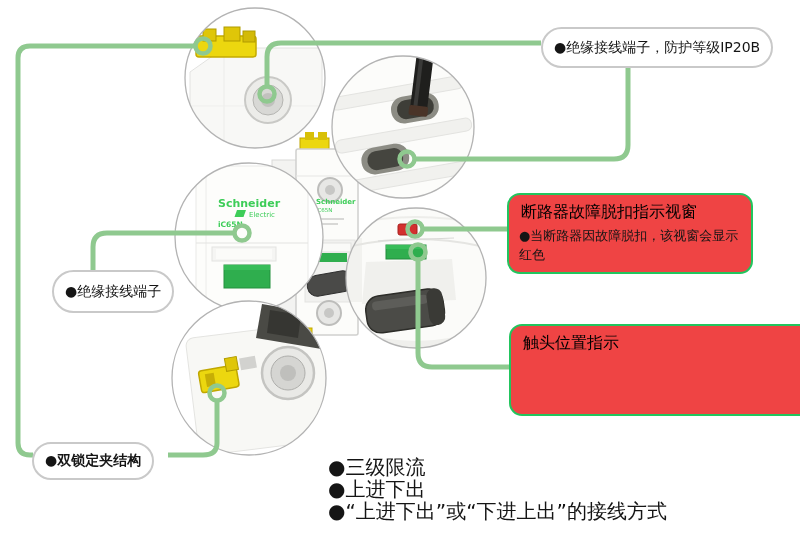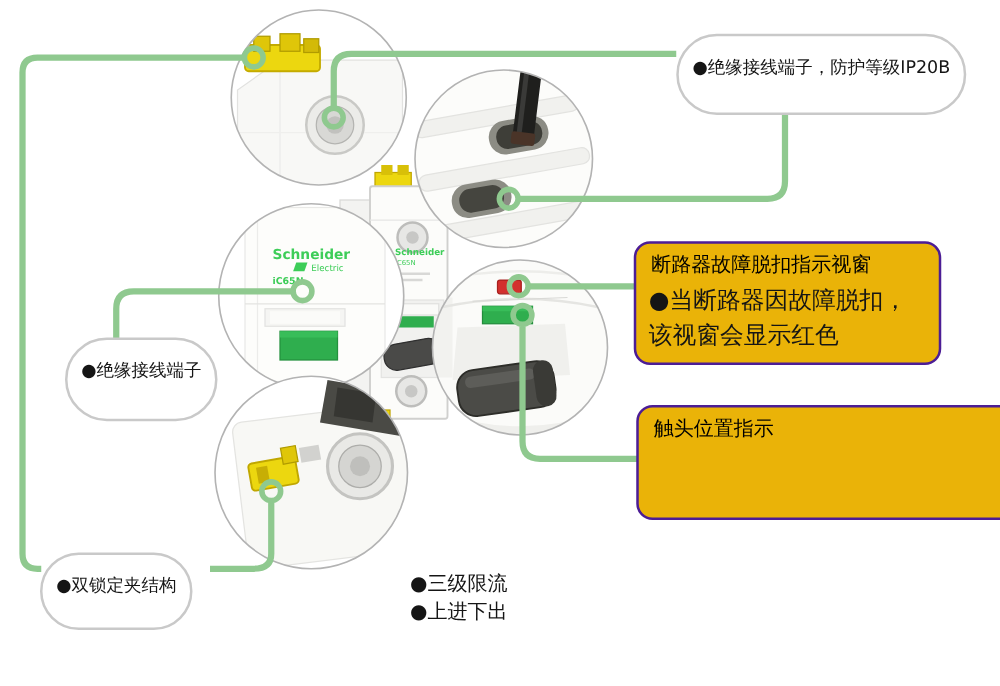--- a/index.html
+++ b/index.html
@@ -3,32 +3,32 @@
 <meta charset="utf-8">
 <style>
   html,body{margin:0;padding:0;background:#ffffff;}
   body{
     width:800px;height:549px;position:relative;overflow:hidden;
     font-family:"DejaVu Sans","Liberation Sans",sans-serif;
     color:#111;
   }
   #art{position:absolute;left:0;top:0;z-index:1;}
   .pill{
-    position:absolute;z-index:2;display:flex;align-items:flex-start;
+    position:absolute;z-index:2;display:flex;align-items:center;
     background:#fff;border:2px solid #c9c9c9;border-radius:999px;
-    padding:16px 11px;font-size:14px;white-space:nowrap;color:#151515;
+    padding:4px 11px;font-size:14px;white-space:nowrap;color:#151515;
   }
   .callout-box{
-    position:absolute;z-index:2;background:#eab308;border:2px solid #4c1d95;
+    position:absolute;z-index:2;background:#ef4444;border:2px solid #22c55e;
     border-radius:13px;padding:5px 10px 7px 10px;box-sizing:border-box;color:#151515;
   }
   .callout-title{font-size:16px;line-height:1.35;margin:1px 0 3px 2px;color:#000;}
-  .callout-bullet{font-size:19px;line-height:1.5;}
+  .callout-bullet{font-size:13px;line-height:1.5;}
   .features{position:absolute;z-index:2;left:328px;top:456px;}
-  .feature-item{font-size:16px;line-height:22px;white-space:nowrap;color:#151515;}
+  .feature-item{font-size:20px;line-height:22px;white-space:nowrap;color:#151515;}
   svg text{font-family:"DejaVu Sans","Liberation Sans",sans-serif;}
 </style>
 </head>
 <body>
 
 <svg id="art" width="800" height="549" viewBox="0 0 800 549">
   <defs>
     <clipPath id="cTop">
         <circle cx="255" cy="78" r="70"></circle>
       </clipPath>
@@ -201,20 +201,21 @@
 </div>
 
 <div class="callout-box" style="left:509px;top:324px;width:313px;min-height:92px;">
   <div class="callout-title">触头位置指示</div>
 </div>
 
 <div class="pill" style="left:52px;top:270px;height:31px;">
   <span>●绝缘接线端子</span>
 </div>
 
-<div class="pill" style="left:32px;top:442px;height:26px;">
+<div class="pill" style="left:32px;top:442px;height:26px;font-weight:bold;">
   <span>●双锁定夹结构</span>
 </div>
 
 <div class="features">
   <div class="feature-item">●三级限流</div>
   <div class="feature-item">●上进下出</div>
+  <div class="feature-item">●“上进下出”或“下进上出”的接线方式</div>
 </div>
 
 </body></html>

